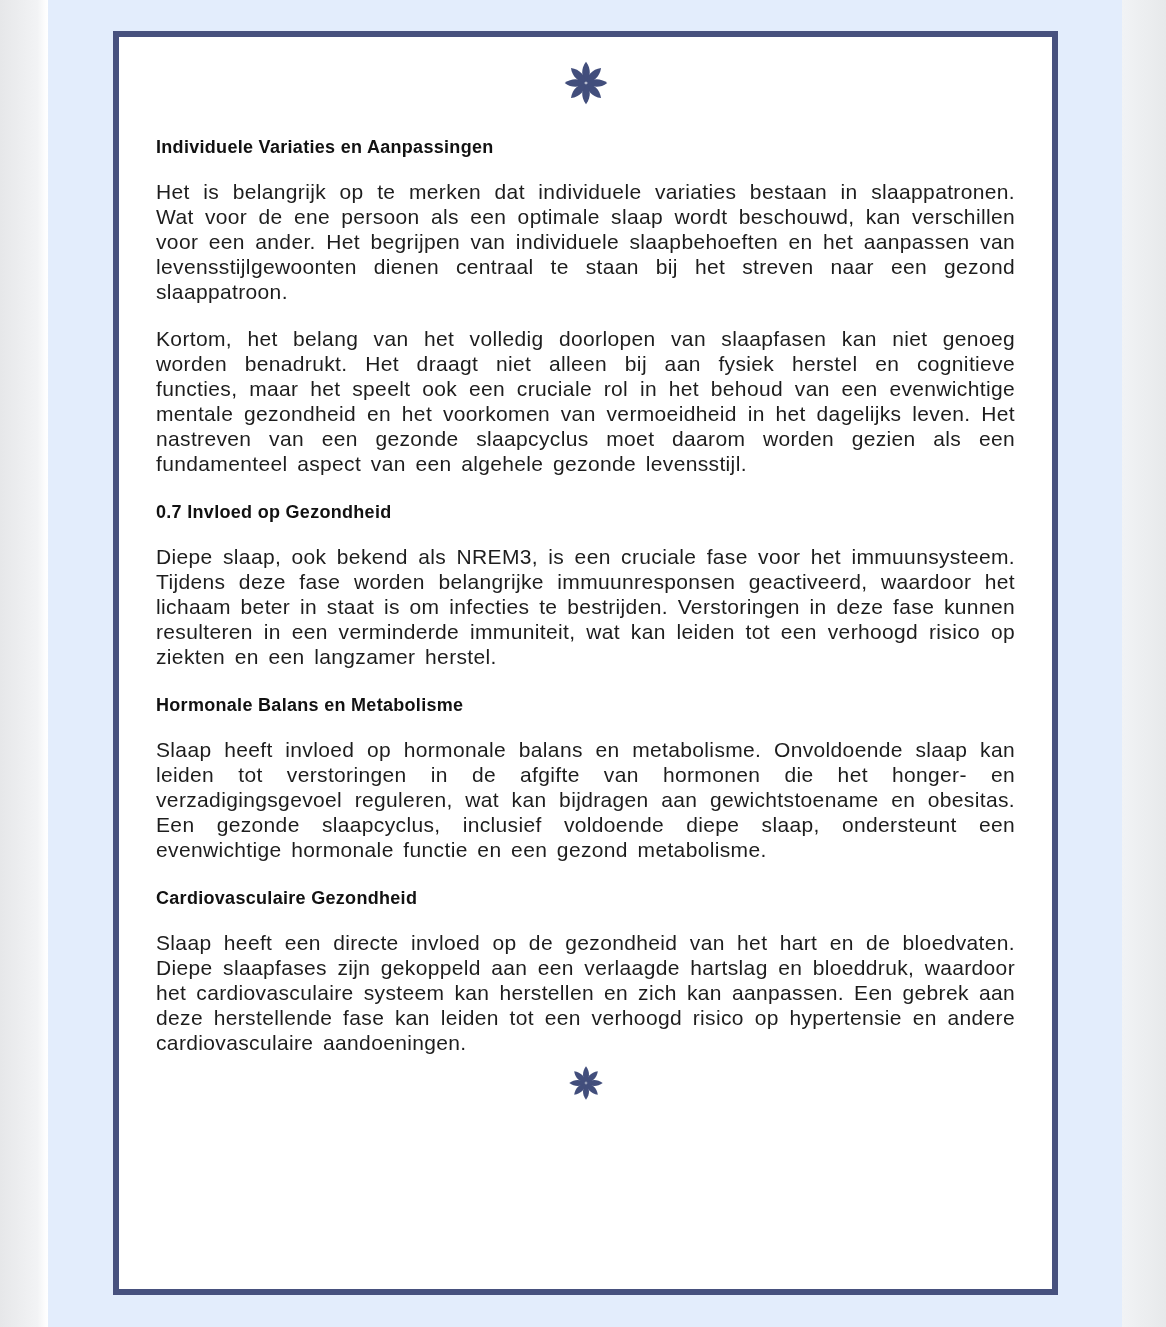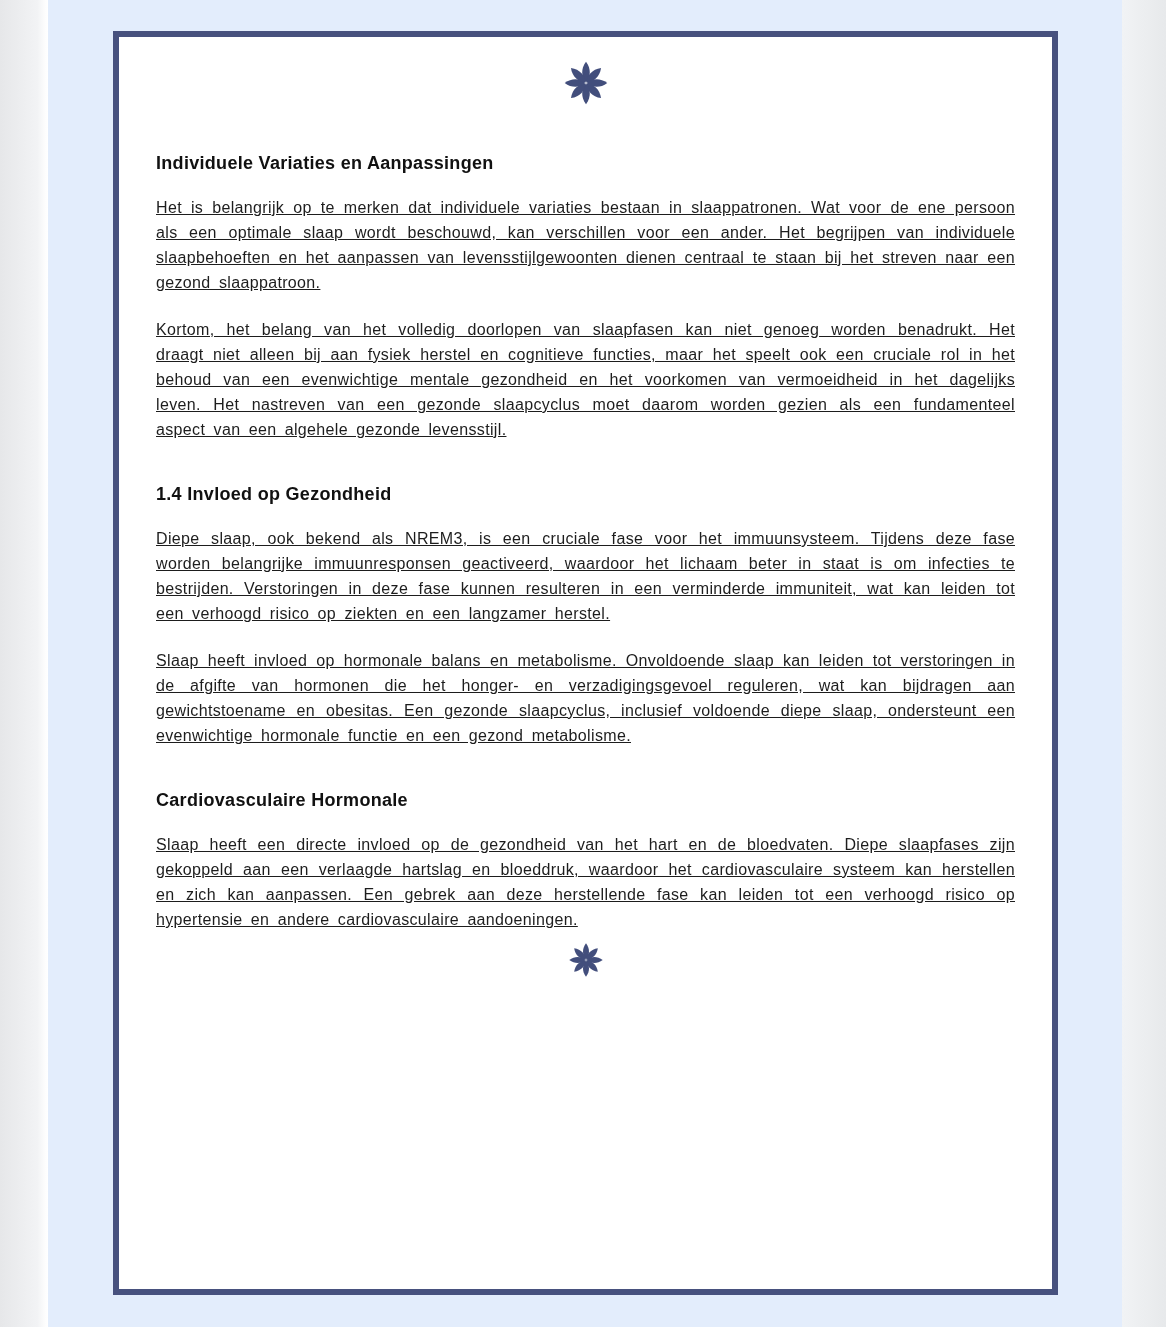--- a/index.html
+++ b/index.html
@@ -42,32 +42,31 @@
     color:var(--ornament);
     line-height:0;
   }
   .ornament-top{margin:6px 0 0 0;}
   .ornament-bottom{margin:6px 0 0 0;}
   .doc-h{
     font-size:18px;
     font-weight:700;
     color:#111;
     letter-spacing:0.3px;
-    margin:42px 0 0 0;
+    margin:26px 0 0 0;
     line-height:20px;
   }
   .doc-p{
-    font-size:16px;
+    font-size:21px;
     line-height:25px;
     color:var(--text);
     text-align:justify;
     letter-spacing:0.35px;
     word-spacing:3.5px;
     margin:22px 0 0 0;
-    text-decoration:underline;
   }
 </style>
 </head>
 <body>
 
 <div id="screen">
 
   <div class="gutter gutter-left"></div>
   <div class="gutter gutter-right"></div>
 
@@ -85,27 +84,28 @@
           <path d="M50 49 C42 40 40 25 50 12 C60 25 58 40 50 49 Z" transform="rotate(270 50 50)"></path>
           <path d="M50 49 C42 40 40 25 50 12 C60 25 58 40 50 49 Z" transform="rotate(315 50 50)"></path>
         </g>
       </svg>
     </div>
 
     <h3 class="doc-h">Individuele Variaties en Aanpassingen</h3>
     <p class="doc-p">Het is belangrijk op te merken dat individuele variaties bestaan in slaappatronen. Wat voor de ene persoon als een optimale slaap wordt beschouwd, kan verschillen voor een ander. Het begrijpen van individuele slaapbehoeften en het aanpassen van levensstijlgewoonten dienen centraal te staan bij het streven naar een gezond slaappatroon.</p>
     <p class="doc-p">Kortom, het belang van het volledig doorlopen van slaapfasen kan niet genoeg worden benadrukt. Het draagt niet alleen bij aan fysiek herstel en cognitieve functies, maar het speelt ook een cruciale rol in het behoud van een evenwichtige mentale gezondheid en het voorkomen van vermoeidheid in het dagelijks leven. Het nastreven van een gezonde slaapcyclus moet daarom worden gezien als een fundamenteel aspect van een algehele gezonde levensstijl.</p>
 
-    <h3 class="doc-h">1.4 Invloed op Gezondheid</h3>
+    <h3 class="doc-h">0.7 Invloed op Gezondheid</h3>
 
     <p class="doc-p">Diepe slaap, ook bekend als NREM3, is een cruciale fase voor het immuunsysteem. Tijdens deze fase worden belangrijke immuunresponsen geactiveerd, waardoor het lichaam beter in staat is om infecties te bestrijden. Verstoringen in deze fase kunnen resulteren in een verminderde immuniteit, wat kan leiden tot een verhoogd risico op ziekten en een langzamer herstel.</p>
 
+    <h3 class="doc-h">Hormonale Balans en Metabolisme</h3>
     <p class="doc-p">Slaap heeft invloed op hormonale balans en metabolisme. Onvoldoende slaap kan leiden tot verstoringen in de afgifte van hormonen die het honger- en verzadigingsgevoel reguleren, wat kan bijdragen aan gewichtstoename en obesitas. Een gezonde slaapcyclus, inclusief voldoende diepe slaap, ondersteunt een evenwichtige hormonale functie en een gezond metabolisme.</p>
 
-    <h3 class="doc-h">Cardiovasculaire Hormonale</h3>
+    <h3 class="doc-h">Cardiovasculaire Gezondheid</h3>
     <p class="doc-p">Slaap heeft een directe invloed op de gezondheid van het hart en de bloedvaten. Diepe slaapfases zijn gekoppeld aan een verlaagde hartslag en bloeddruk, waardoor het cardiovasculaire systeem kan herstellen en zich kan aanpassen. Een gebrek aan deze herstellende fase kan leiden tot een verhoogd risico op hypertensie en andere cardiovasculaire aandoeningen.</p>
 
     <div class="ornament ornament-bottom">
       <svg width="44" height="44" viewBox="0 0 100 100" aria-hidden="true">
         <g fill="currentColor">
           <path d="M50 49 C42 40 40 25 50 12 C60 25 58 40 50 49 Z" transform="rotate(0 50 50)"></path>
           <path d="M50 49 C42 40 40 25 50 12 C60 25 58 40 50 49 Z" transform="rotate(45 50 50)"></path>
           <path d="M50 49 C42 40 40 25 50 12 C60 25 58 40 50 49 Z" transform="rotate(90 50 50)"></path>
           <path d="M50 49 C42 40 40 25 50 12 C60 25 58 40 50 49 Z" transform="rotate(135 50 50)"></path>
           <path d="M50 49 C42 40 40 25 50 12 C60 25 58 40 50 49 Z" transform="rotate(180 50 50)"></path>

